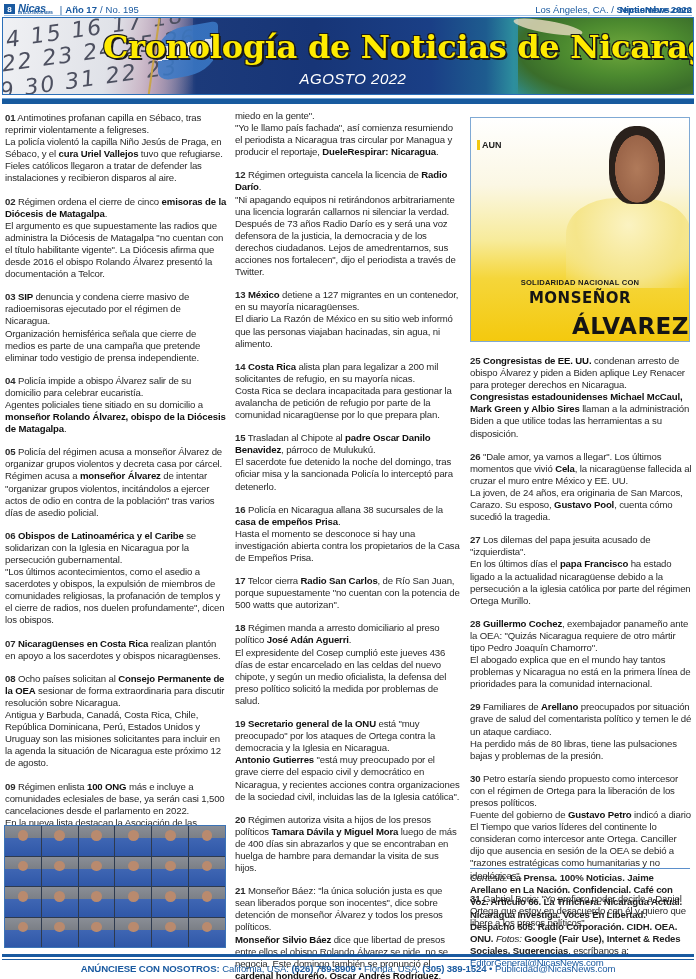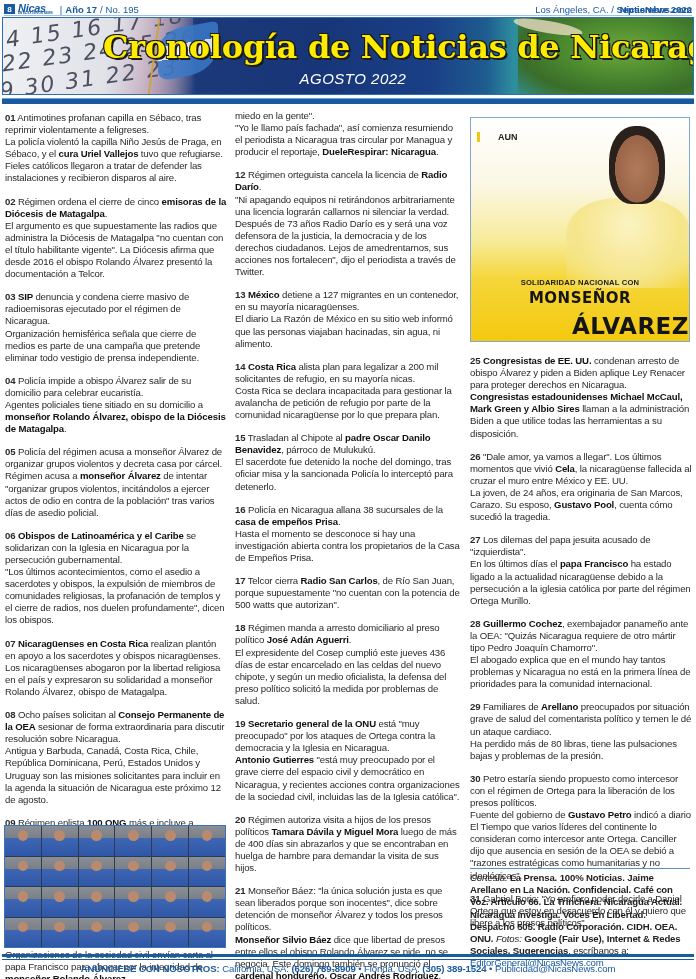--- a/index.html
+++ b/index.html
@@ -35,21 +35,21 @@
   
   .col { position: absolute; top: 112px; font-family: "Liberation Sans", sans-serif; font-size: 9.6px; line-height: 12.1px; color: #2a2a2a; letter-spacing: -0.15px; }
   .col1 { left: 5px; width: 222px; }
   .col2 { left: 235px; width: 225px; top: 110px; }
   .item { margin-bottom: 11px; }
   .item .num { font-weight: bold; }
   .item b { font-weight: bold; color: #111; }
 
   .ad-photo { position: absolute; left: 470px; top: 117px; width: 220px; height: 225px; border: 1px solid #7fa9d4; overflow: hidden;
     background: linear-gradient(180deg, #ffffff 0%, #fbf7e4 30%, #f7eb9a 55%, #f5d63a 72%, #f4c90e 100%); }
-  .ad-photo .aun { position: absolute; left: 6px; top: 14px; font-size: 9px; font-weight: bold; color: #222; border-left: 3px solid #f2c80e; padding-left: 18px; }
+  .ad-photo .aun { position: absolute; left: 6px; top: 22px; font-size: 9px; font-weight: bold; color: #222; border-left: 3px solid #f2c80e; padding-left: 2px; }
   .ad-photo .priest-head { position: absolute; left: 138px; top: 8px; width: 56px; height: 78px; background: radial-gradient(ellipse at 50% 55%, #b07a5a 0%, #9a6448 55%, #2a211c 56%, #2a211c 100%); border-radius: 45% 45% 40% 40%; }
   .ad-photo .priest-body { position: absolute; left: 95px; top: 80px; width: 125px; height: 90px; background: radial-gradient(ellipse at 50% 30%, #fbf3c2 0%, #f5e58a 60%, rgba(245,214,58,0) 100%); border-radius: 40% 40% 0 0; }
   .ad-photo .ad-sub { position: absolute; left: 0; right: 0; top: 160px; text-align: center; font-size: 7.6px; font-weight: bold; color: #1b1b1b; letter-spacing: 0.2px; }
   .ad-photo .ad-name1 { position: absolute; left: 0; right: 0; top: 171px; text-align: center; font-size: 15px; font-weight: 900; color: #151515; letter-spacing: 0.5px; font-family: "DejaVu Sans", sans-serif; }
   .ad-photo .ad-name2 { position: absolute; left: 0; right: 0; top: 195px; text-align: right; font-size: 23px; font-weight: 900; color: #151515; letter-spacing: 0.5px; font-family: "DejaVu Sans", sans-serif; }
 
   .col3-text { position: absolute; left: 470px; top: 355px; width: 222px; font-family: "Liberation Sans", sans-serif; font-size: 9.6px; line-height: 12.1px; color: #2a2a2a; letter-spacing: -0.15px; }
 
   .credits-rule { position: absolute; left: 470px; top: 868px; width: 220px; height: 1px; background: #5b8fcb; }
   .credits { position: absolute; left: 470px; top: 872px; width: 222px; font-size: 9.6px; line-height: 12.2px; color: #222; letter-spacing: -0.15px; }
@@ -100,21 +100,21 @@
 </div>
 <div class="rule-thick"></div>
 
 <div class="col col1">
   <div class="item"><span class="num">01</span><span> Antimotines profanan capilla en Sébaco, tras reprimir violentamente a feligreses.</span><br><span>La policía violentó la capilla Niño Jesús de Praga, en Sébaco, y el </span><b>cura Uriel Vallejos</b><span> tuvo que refugiarse. Fieles católicos llegaron a tratar de defender las instalaciones y recibieron disparos al aire.</span></div>
   <div class="item"><span class="num">02</span><span> Régimen ordena el cierre de cinco </span><b>emisoras de la Diócesis de Matagalpa</b><span>.</span><br><span>El argumento es que supuestamente las radios que administra la Diócesis de Matagalpa "no cuentan con el título habilitante vigente". La Diócesis afirma que desde 2016 el obispo Rolando Álvarez presentó la documentación a Telcor.</span></div>
   <div class="item"><span class="num">03</span><b> SIP</b><span> denuncia y condena cierre masivo de radioemisoras ejecutado por el régimen de Nicaragua.</span><br><span>Organización hemisférica señala que cierre de medios es parte de una campaña que pretende eliminar todo vestigio de prensa independiente.</span></div>
   <div class="item"><span class="num">04</span><span> Policía impide a obispo Álvarez salir de su domicilio para celebrar eucaristía.</span><br><span>Agentes policiales tiene sitiado en su domicilio a </span><b>monseñor Rolando Álvarez, obispo de la Diócesis de Matagalpa</b><span>.</span></div>
   <div class="item"><span class="num">05</span><span> Policía del régimen acusa a monseñor Álvarez de organizar grupos violentos y decreta casa por cárcel.</span><br><span>Régimen acusa a </span><b>monseñor Álvarez</b><span> de intentar "organizar grupos violentos, incitándolos a ejercer actos de odio en contra de la población" tras varios días de asedio policial.</span></div>
   <div class="item"><span class="num">06</span><b> Obispos de Latinoamérica y el Caribe</b><span> se solidarizan con la Iglesia en Nicaragua por la persecución gubernamental.</span><br><span>"Los últimos acontecimientos, como el asedio a sacerdotes y obispos, la expulsión de miembros de comunidades religiosas, la profanación de templos y el cierre de radios, nos duelen profundamente", dicen los obispos.</span></div>
-  <div class="item"><span class="num">07</span><b> Nicaragüenses en Costa Rica</b><span> realizan plantón en apoyo a los sacerdotes y obispos nicaragüenses.</span><br><span>Los nicaragüenses abogaron por la libertad religiosa en el país y expresaron su solidaridad a monseñor Rolando Álvarez, obispo de Matagalpa.</span></div>
+  <div class="item"><span class="num">07</span><b> Nicaragüenses en Costa Rica</b><span> realizan plantón en apoyo a los sacerdotes y obispos nicaragüenses.</span><br></div>
   <div class="item"><span class="num">08</span><span> Ocho países solicitan al </span><b>Consejo Permanente de la OEA</b><span> sesionar de forma extraordinaria para discutir resolución sobre Nicaragua.</span><br><span>Antigua y Barbuda, Canadá, Costa Rica, Chile, República Dominicana, Perú, Estados Unidos y Uruguay son las misiones solicitantes para incluir en la agenda la situación de Nicaragua este próximo 12 de agosto.</span></div>
   <div class="item"><span class="num">09</span><span> Régimen enlista </span><b>100 ONG</b><span> más e incluye a comunidades eclesiales de base, ya serán casi 1,500 cancelaciones desde el parlamento en 2022.</span><br><span>En la nueva lista destacan la Asociación de las Comunidades de Eclesiales de Base Ecuménicas y de Servicio, Movimiento Ambientalista y Asociación de Juristas Democráticos.</span></div>
   <div class="item"><span class="num">10</span><span> "No nos dejen solos" su santidad Francisco. Unas 55 organizaciones temen por la vida de monseñor Rolando Álvarez.</span><br><span>Organizaciones de la sociedad civil envían carta al papa Francisco para abogar por la integridad de </span><b>monseñor Rolando Álvarez</b><span>.</span></div>
 
 </div>
 
 <div class="collage">
   <div></div>
     <div></div>
     <div></div>

